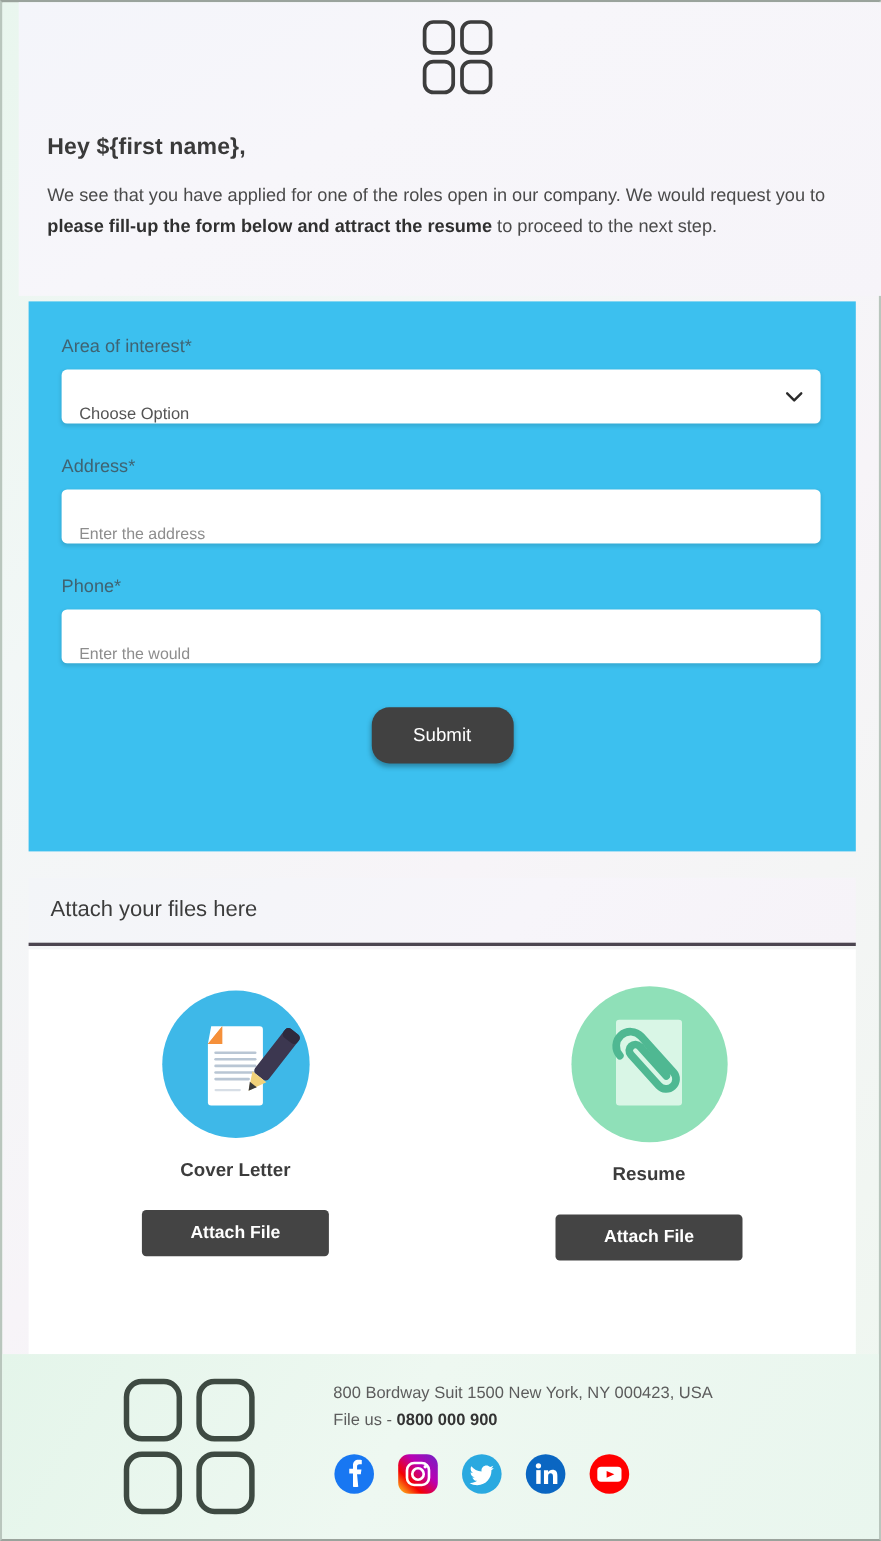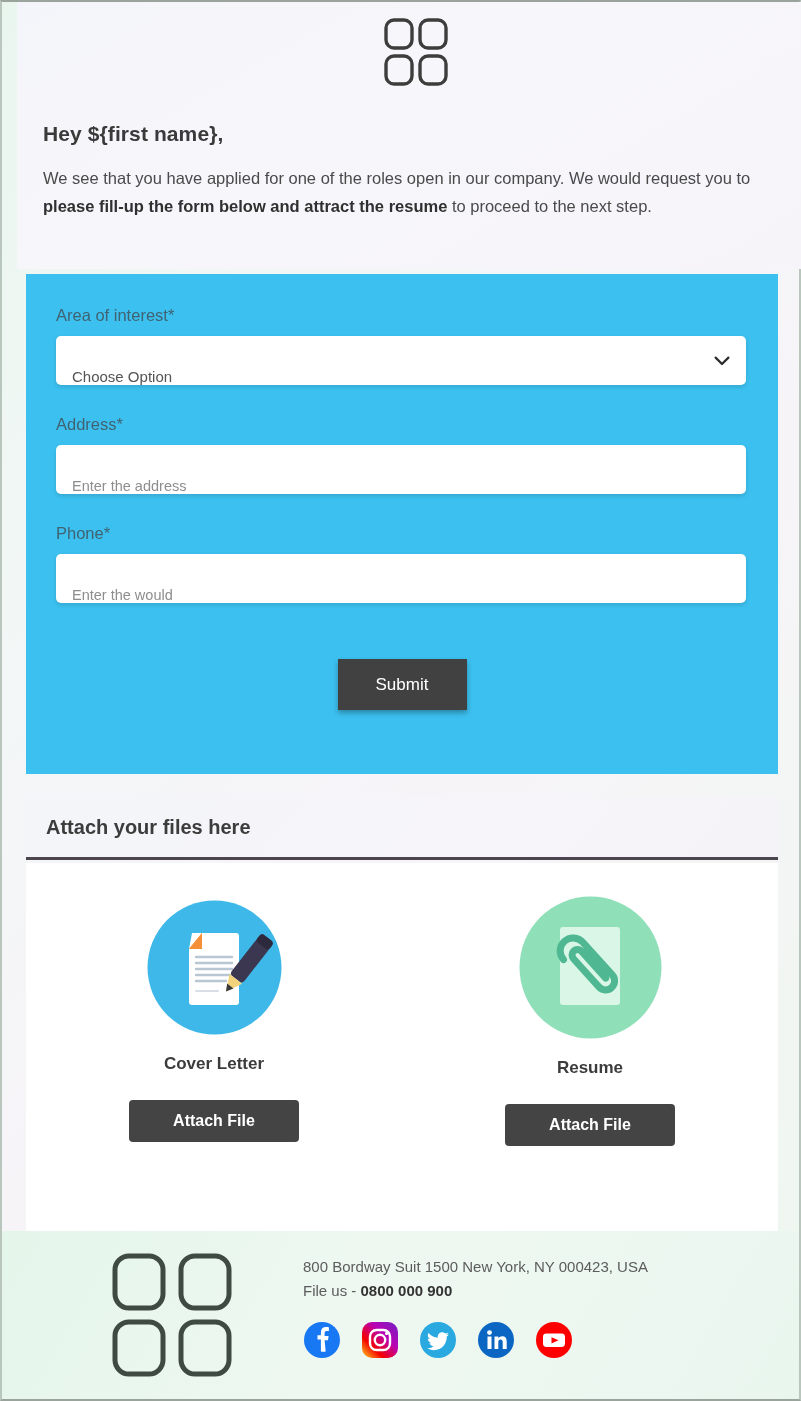--- a/index.html
+++ b/index.html
@@ -116,43 +116,42 @@
     display: flex;
     justify-content: center;
   }
 
   .submit-btn {
     width: 129px;
     height: 51px;
     background: #414141;
     color: #ffffff;
     border: none;
-    border-radius: 0;
+    border-radius: 16px;
     font-family: "Liberation Sans", sans-serif;
     font-size: 17px;
     cursor: pointer;
     box-shadow: 0 3px 5px rgba(0,0,0,0.3);
-    margin-top: 16px;
   }
 
   
   .attach-header {
     position: absolute;
     left: 24px; top: 796px;
     width: 752px;
     height: 62px;
     background: linear-gradient(130deg, #f3f5f8 0%, #f7f5fa 60%, #f6f3f8 100%);
     display: flex;
     align-items: center;
     padding-left: 20px;
     border-bottom: 3px solid #4c4550;
   }
   .attach-header h2 {
     font-size: 20px;
-    font-weight: bold;
+    font-weight: normal;
     color: #3c3c3c;
   }
 
   
   .attach-panel {
     position: absolute;
     left: 24px; top: 861px;
     width: 752px;
     height: 368px;
     background: #ffffff;

